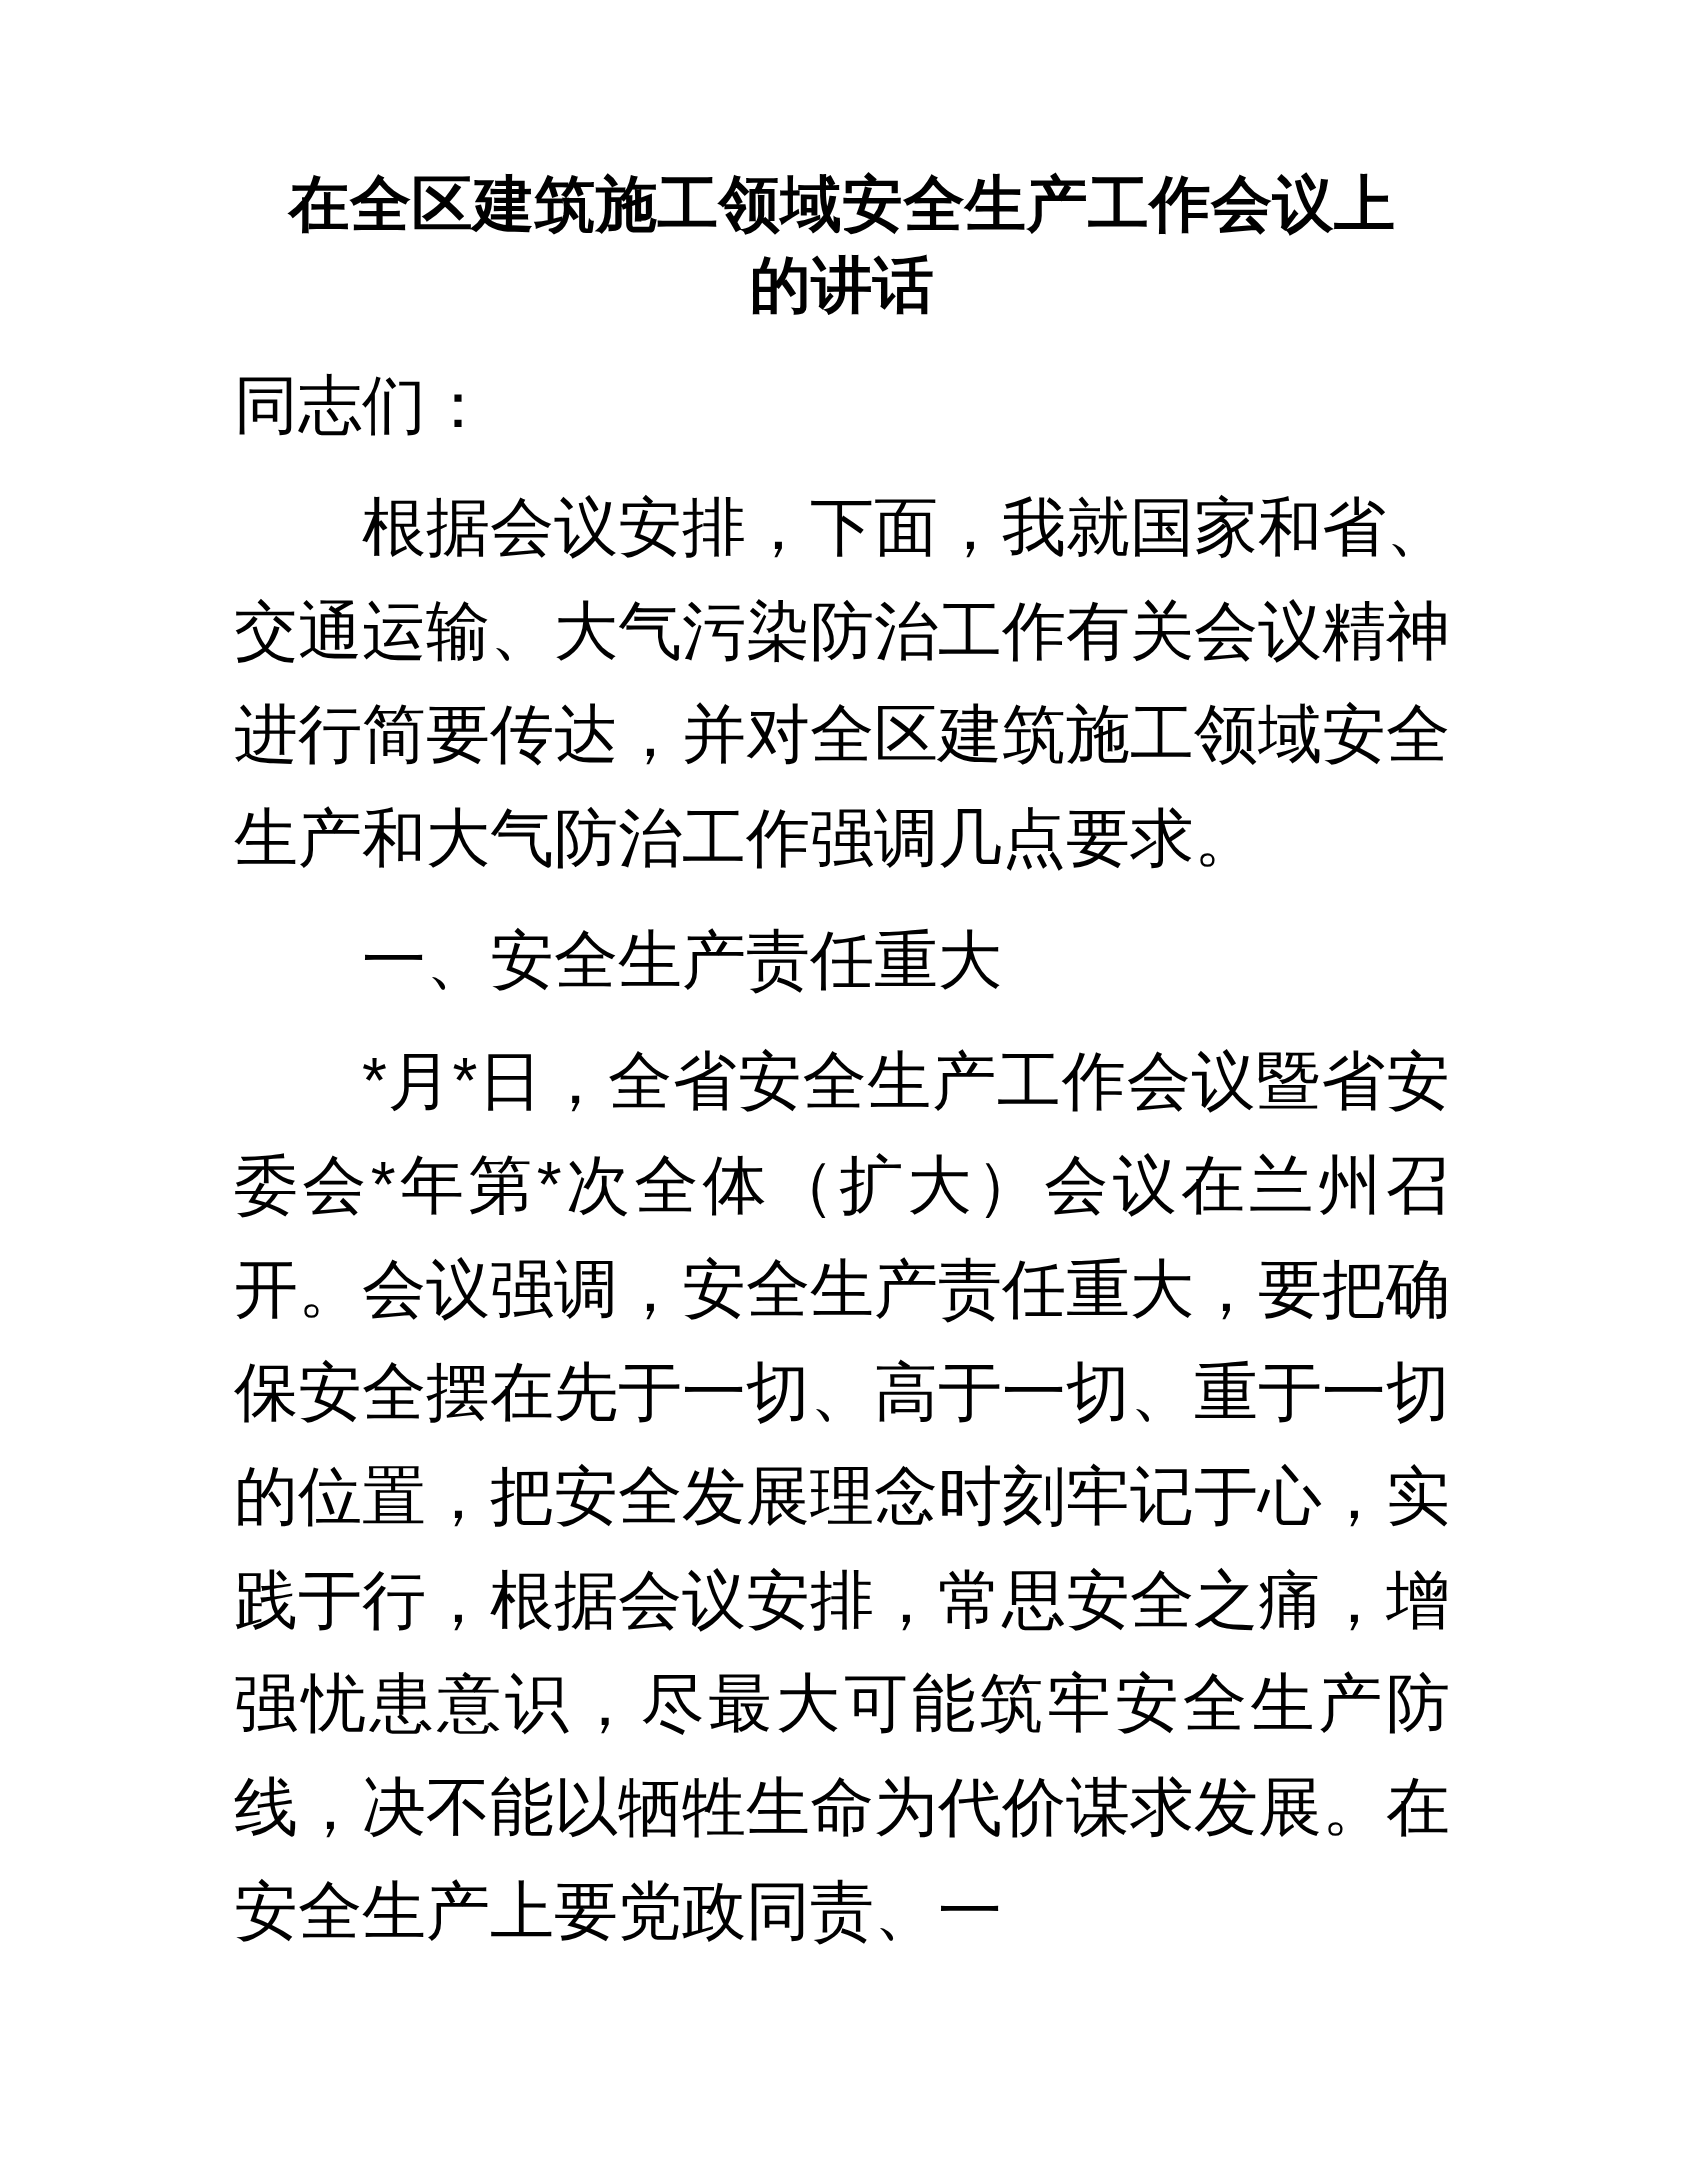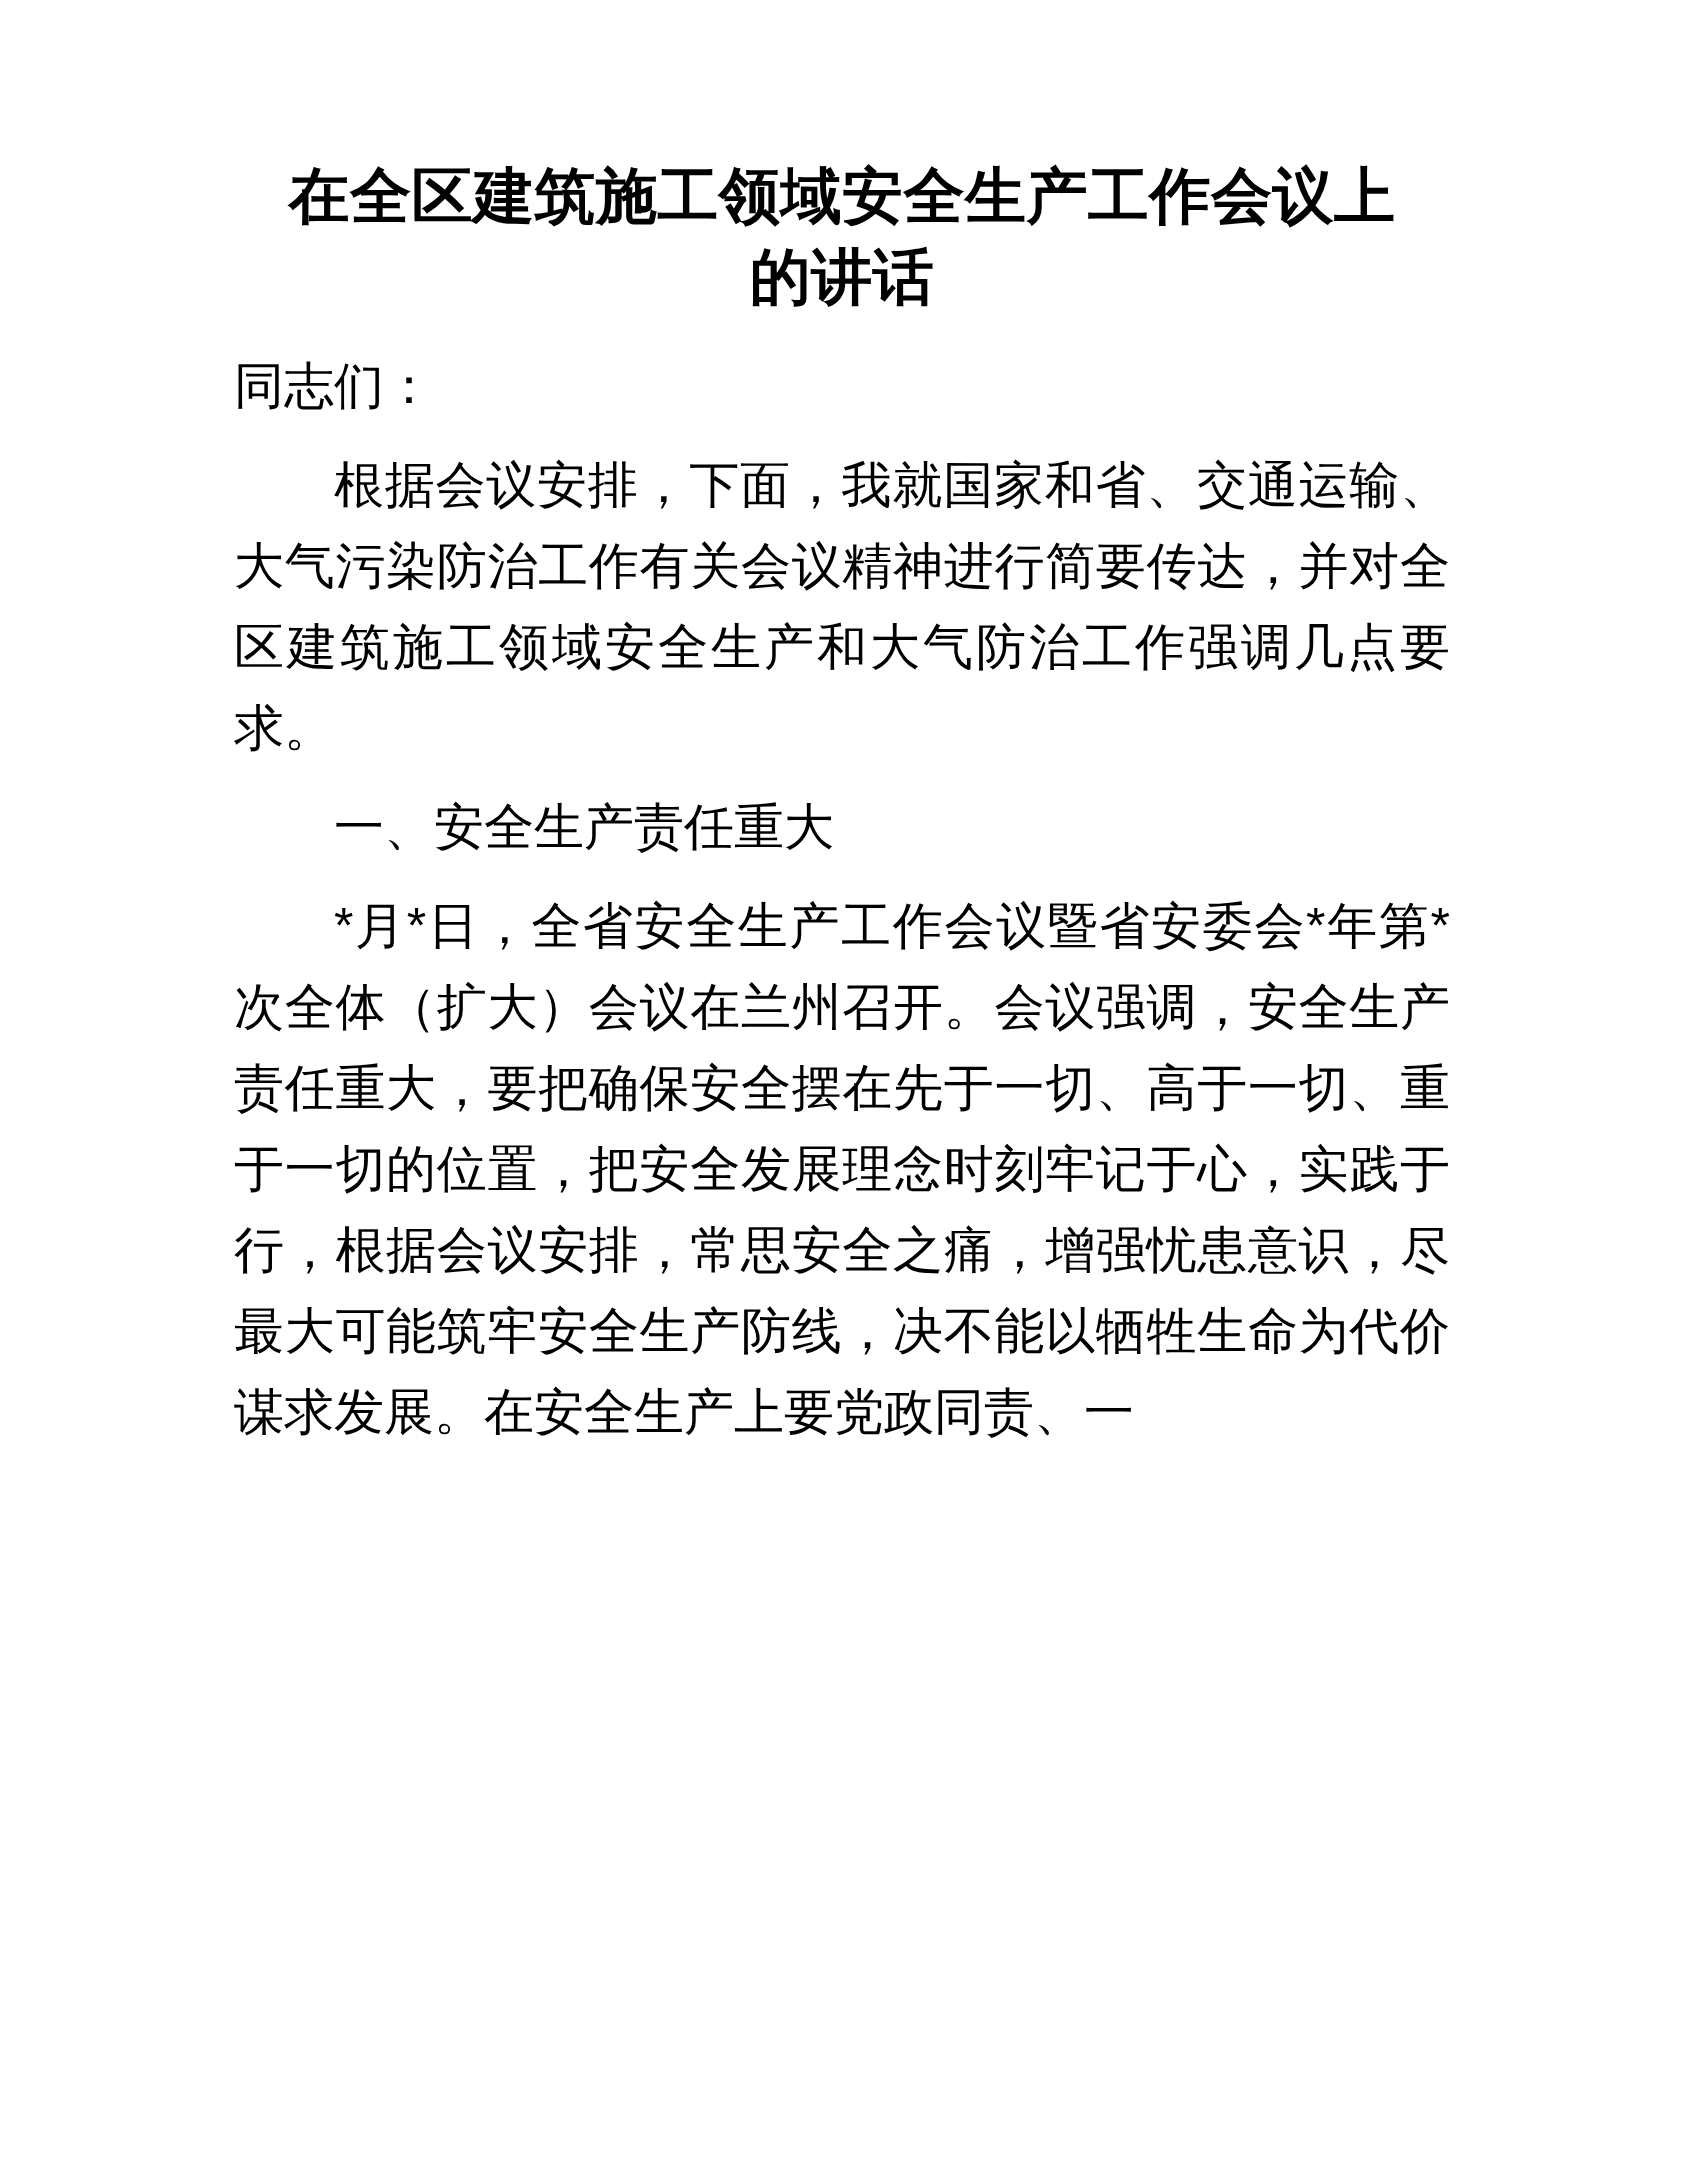--- a/index.html
+++ b/index.html
@@ -19,36 +19,36 @@
     position: relative;
     width: 1683px;
     height: 2178px;
     background: #ffffff;
     box-sizing: border-box;
     padding: 0;
   }
   .content {
     position: absolute;
     left: 234px;
-    top: 156px;
+    top: 164px;
     width: 1216px;
   }
   .doc-title {
     font-size: 61px;
     font-weight: bold;
     line-height: 1.33;
     text-align: center;
     letter-spacing: 0.5px;
     margin: 0 0 28px 0;
     padding: 0 24px;
     box-sizing: border-box;
     word-break: break-all;
   }
   .para {
-    font-size: 50px;
+    font-size: 64px;
     line-height: 1.62;
     text-align: justify;
     text-justify: inter-ideograph;
     margin: 0 0 18px 0;
     letter-spacing: 0px;
     word-break: break-all;
     text-align-last: left;
   }
   .indent {
     text-indent: 2em;

